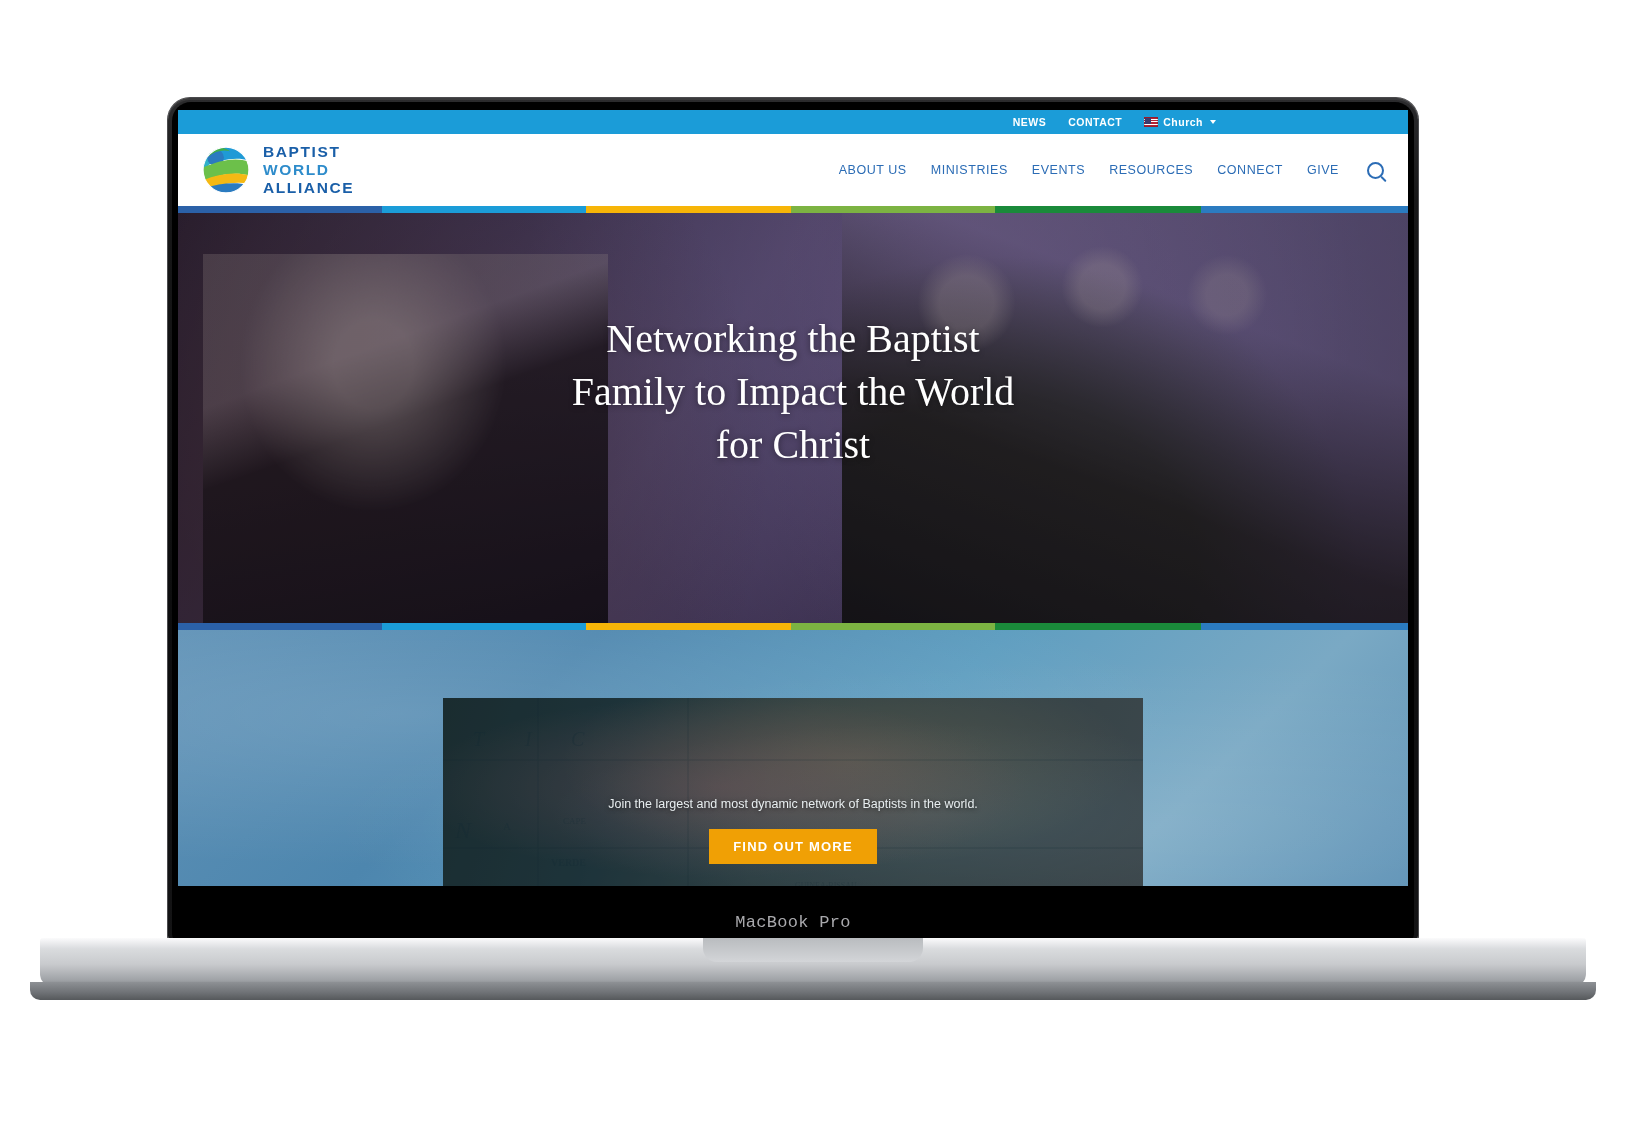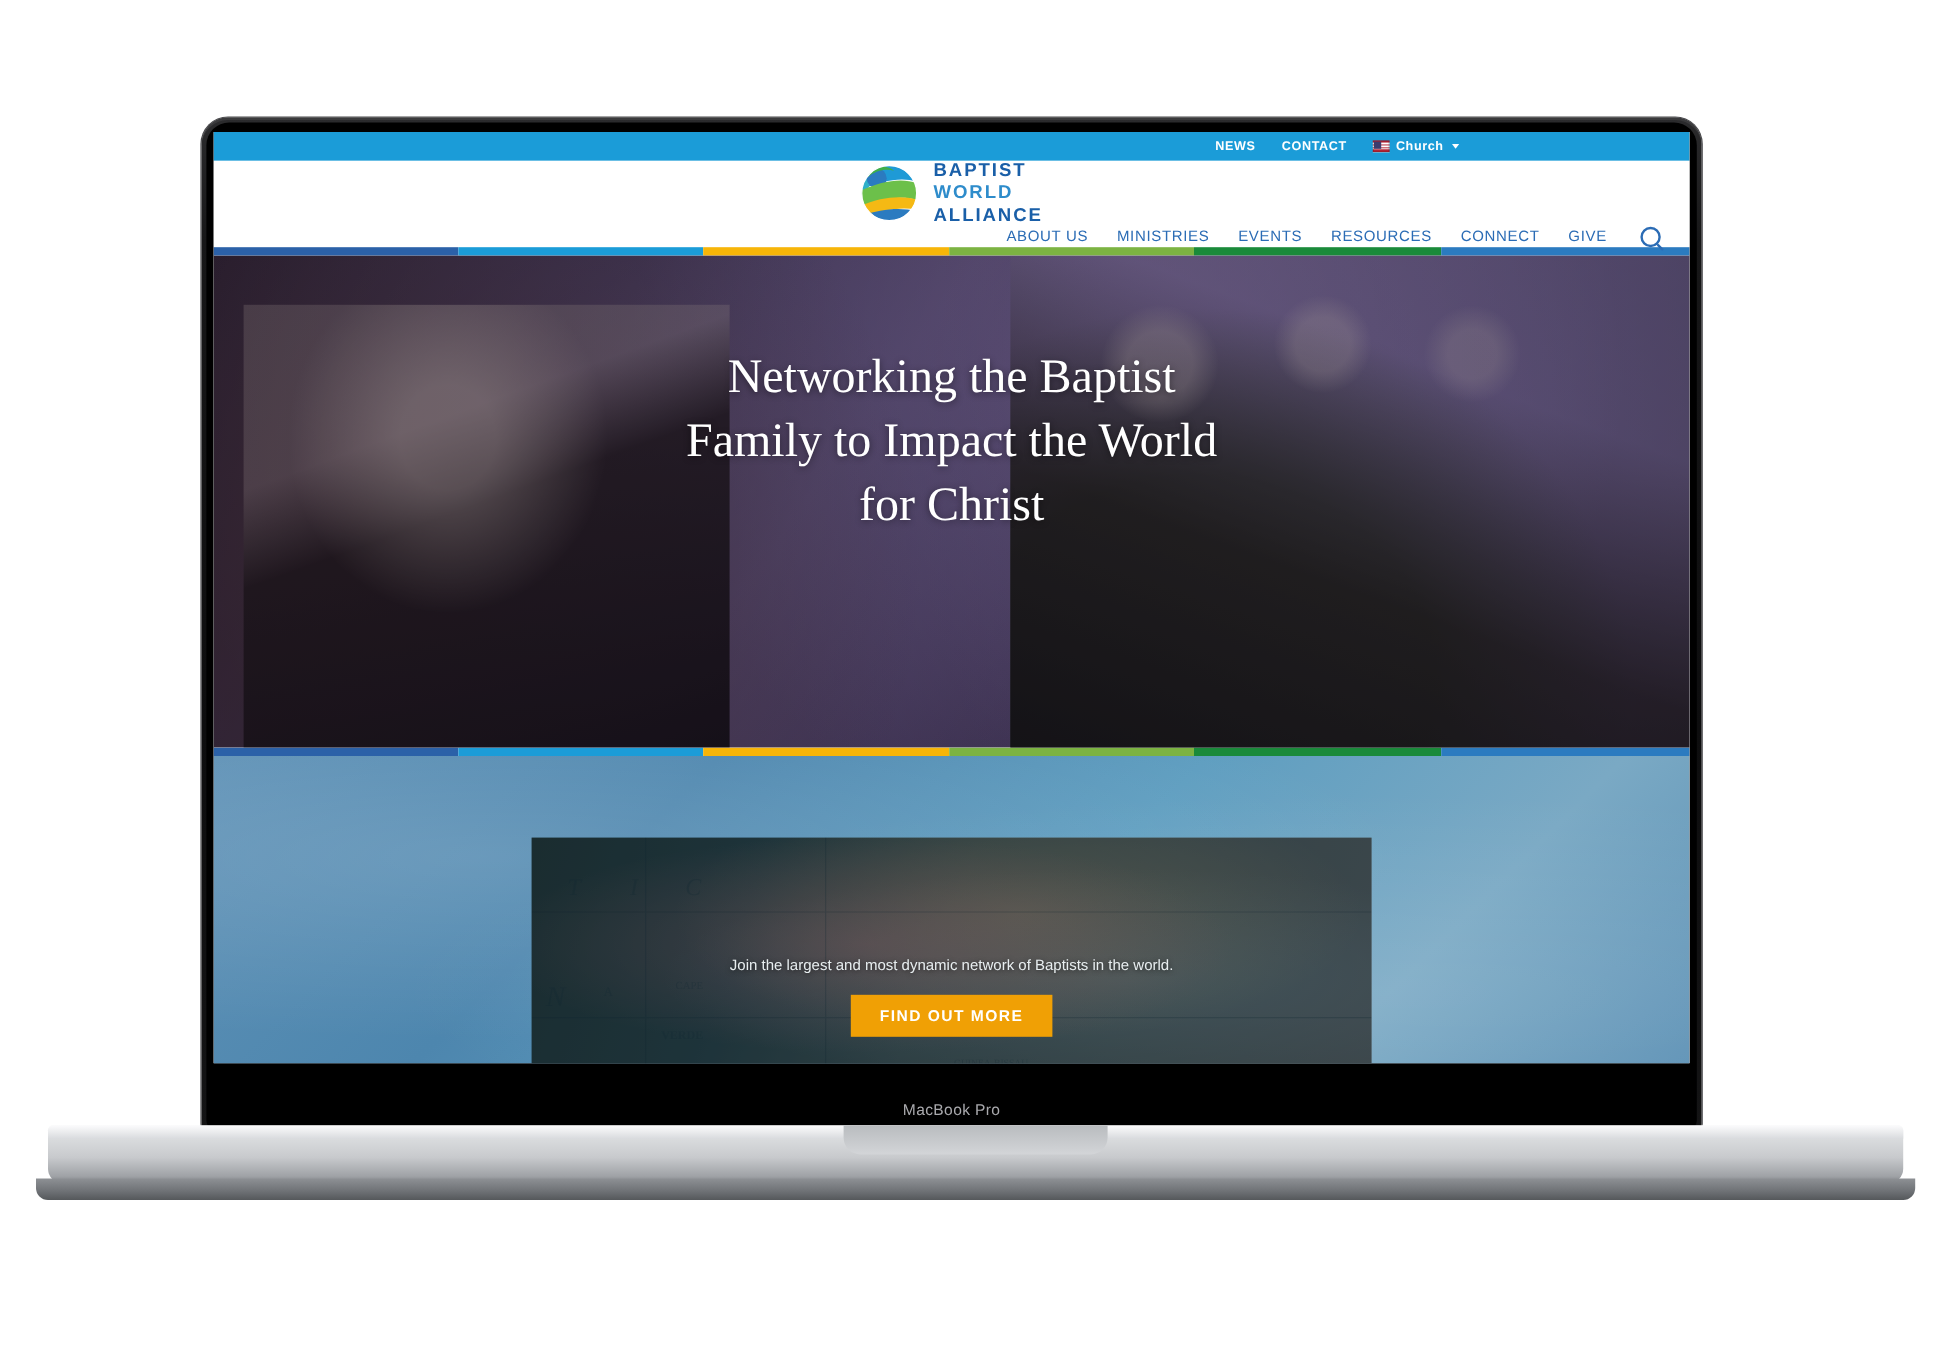--- a/index.html
+++ b/index.html
@@ -56,23 +56,23 @@
     background: #1a1630;
     box-shadow: 0 0 2px #2a2440;
   }
 
   .macbook-label {
     position: absolute;
     left: 0; right: 0;
     bottom: 14px;
     text-align: center;
     color: #a9a9ad;
-    font-size: 13px;
+    font-size: 17px;
     letter-spacing: .3px;
-    font-family: Liberation Sans, sans-serif;
+    font-family: Liberation Mono, monospace;
   }
 
   
   .screen {
     position: absolute;
     left: 178px;
     top: 110px;
     width: 1230px;
     height: 776px;
     overflow: hidden;
@@ -163,21 +163,20 @@
     margin-left:2px;
   }
 
   
   .header {
     height: 72px;
     background: #ffffff;
     display: flex;
     align-items: center;
     padding: 0 24px 0 22px;
-    flex-direction: column;
   }
   .brand { display: flex; align-items: center; gap: 11px; }
   .logo-mark { width: 52px; height: 52px; position: relative; }
   .brand-text {
     font-size: 15.5px;
     font-weight: 700;
     line-height: 1.18;
     letter-spacing: 1.6px;
     color: #1a5fa8;
   }
@@ -266,21 +265,21 @@
   .hero-title {
     position: relative;
     z-index: 3;
     color: #fff;
     font-family: "Liberation Serif", "DejaVu Serif", serif;
     font-size: 40px;
     line-height: 1.33;
     text-align: center;
     width: 560px;
     margin: 0 auto;
-    padding-top: 74px;
+    padding-top: 99px;
     text-shadow: 0 1px 6px rgba(0,0,0,.45);
   }
 
   
   .section2 {
     position: relative;
     height: 280px;
     background: linear-gradient(135deg,#5e91b6 0%,#4d86ae 28%,#5f9ec0 55%,#7aa9c4 78%,#5a8fb4 100%);
     overflow: hidden;
   }

